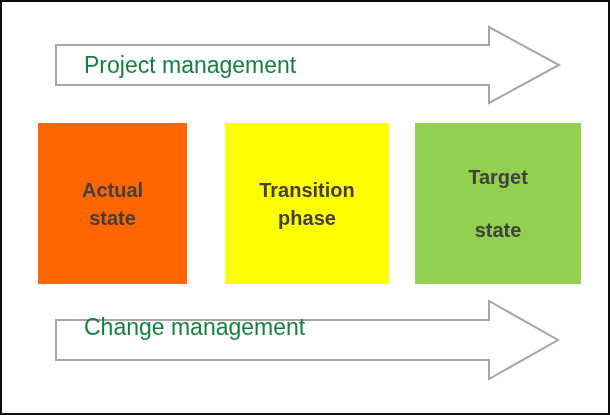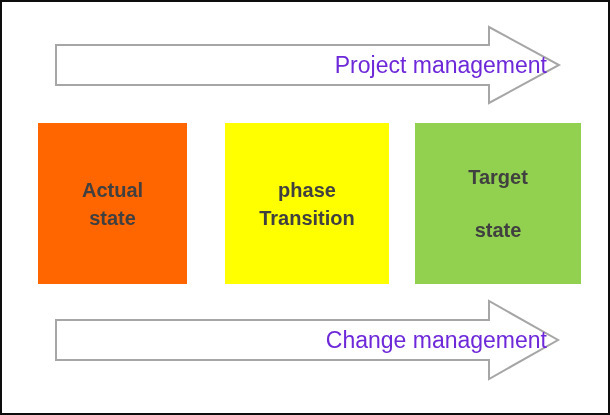--- a/index.html
+++ b/index.html
@@ -23,27 +23,28 @@
     overflow: visible;
   }
   .arrow-svg.top    { left: 53px; top: 24px;  }
   .arrow-svg.bottom { left: 53px; top: 298px; }
   .arrow-label {
     position: absolute;
     left: 54px;
     width: 491px;
     height: 40px;
     line-height: 40px;
-    text-align: right;
+    text-align: left;
     font-size: 23px;
-    color: #6d28d9;
+    color: #15803d;
     white-space: nowrap;
+    padding-left: 28px;
   }
   .arrow-label.top    { top: 43px;  }
-  .arrow-label.bottom { top: 318px; }
+  .arrow-label.bottom { top: 305px; }
   .state-box {
     position: absolute;
     top: 121px;
     height: 161px;
     display: flex;
     flex-direction: column;
     align-items: center;
     justify-content: center;
     text-align: center;
     font-weight: bold;
@@ -64,22 +65,22 @@
     <polygon points="0,18 433,18 433,0 503,38 433,76 433,58 0,58" fill="#FFFFFF" stroke-width="2" stroke-linejoin="miter" stroke="#A6A6A6"></polygon>
   </svg>
   <div class="arrow-label top">Project management</div>
 
   <div class="state-box actual" style="background: rgb(255, 102, 0);">
     <span>Actual</span>
     <span>state</span>
   </div>
 
   <div class="state-box transition" style="background: rgb(255, 255, 0);">
+    <span>Transition</span>
     <span>phase</span>
-    <span>Transition</span>
   </div>
 
   <div class="state-box target" style="background: rgb(146, 208, 80); gap: 25px;">
     <span>Target</span>
     <span>state</span>
   </div>
 
   <svg class="arrow-svg bottom" width="504" height="80" viewBox="-1 -1 504 80">
     <polygon points="0,19 433,19 433,0 502,39 433,78 433,59 0,59" fill="#FFFFFF" stroke-width="2" stroke-linejoin="miter" stroke="#A6A6A6"></polygon>
   </svg>

